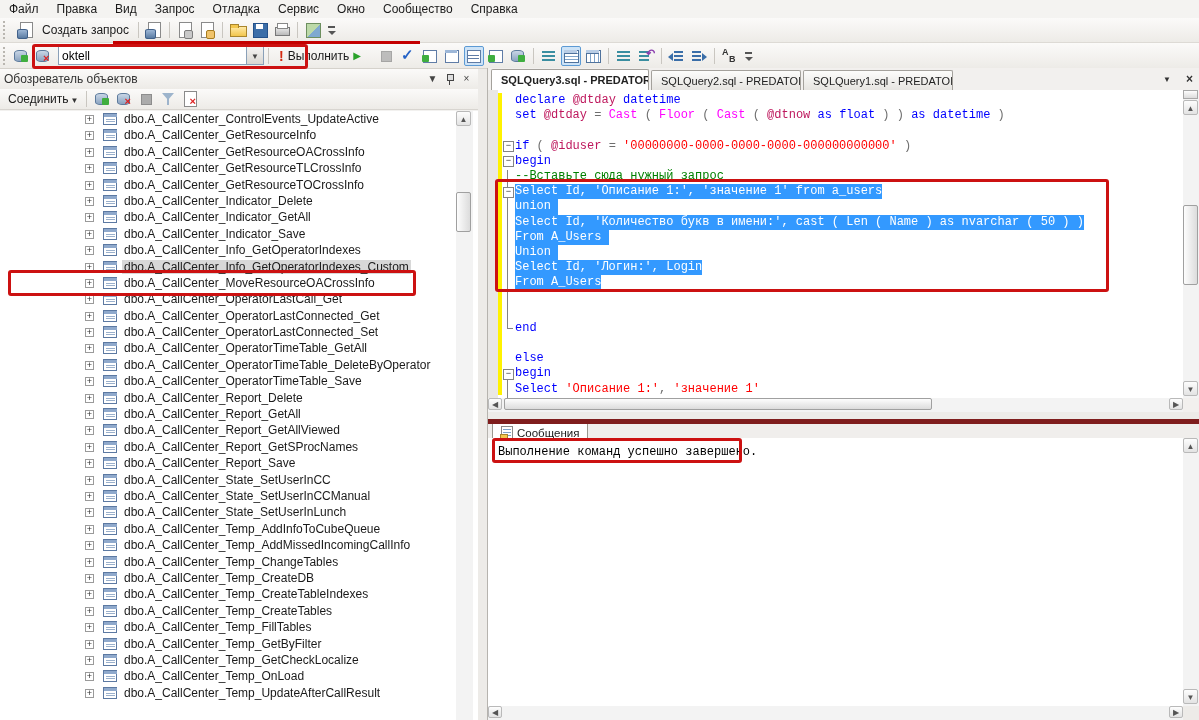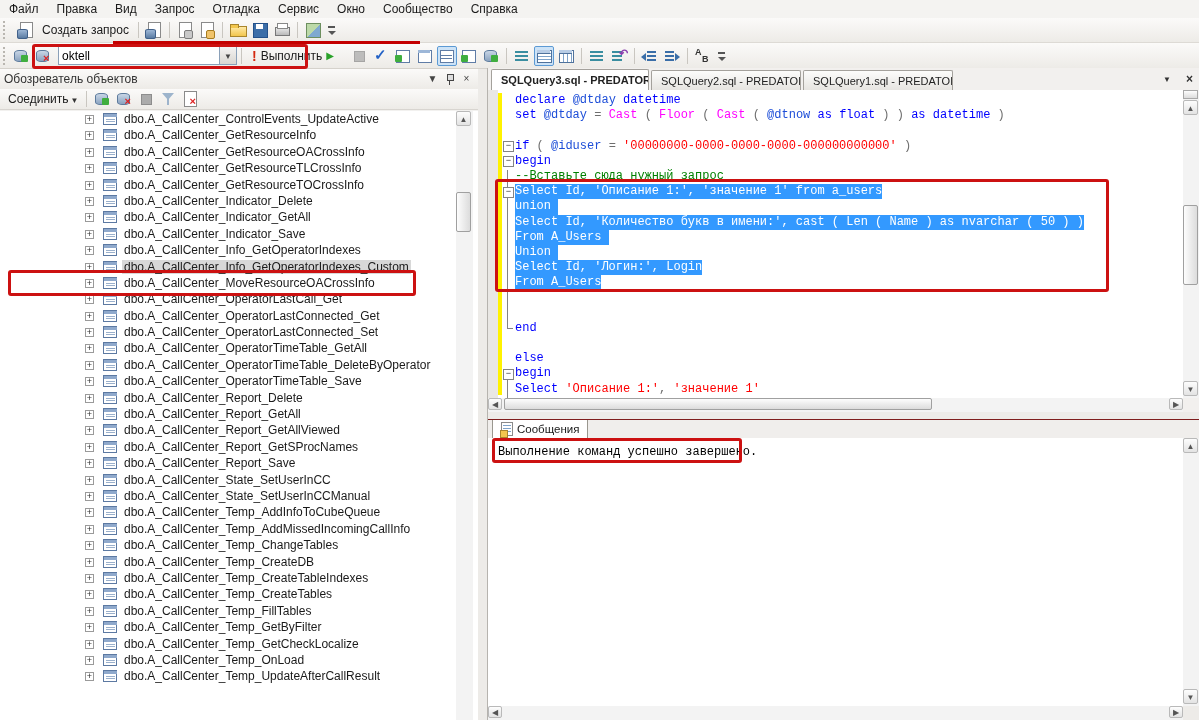--- a/index.html
+++ b/index.html
@@ -61,21 +61,21 @@
   .ic-filter::after { left:8px; top:9px; width:2px; height:6px; background:#9db4cc; }
   .ic-script::before { left:3px; top:1px; width:11px; height:14px; background:#fff; border:1px solid #8a8a8a; }
   .ic-script::after { content:"\00d7"; left:8px; top:5px; color:#d22; font-weight:bold; font-size:11px; }
 
   
   .anno { position:absolute; border:3px solid #cc1111; border-radius:3px; pointer-events:none; z-index:50; }
   .anno-line { position:absolute; background:#c40000; z-index:50; }
 
   
   #db-combo { position:relative; display:flex; align-items:center; margin-left:4px; }
-  #db-combo input { width:162px; height:19px; border:1px solid #8aa0b8; font-family:"Liberation Sans",sans-serif; font-size:12px; padding:0 3px; }
+  #db-combo input { width:189px; height:19px; border:1px solid #8aa0b8; font-family:"Liberation Sans",sans-serif; font-size:12px; padding:0 3px; }
   .combo-btn { width:17px; height:19px; background:linear-gradient(#f4f3f2,#d9d6d1); border:1px solid #8aa0b8; border-left:none; text-align:center; font-size:8px; line-height:19px; color:#444; }
   #execute-btn { display:flex; align-items:center; gap:4px; padding:1px 6px; }
   .excl { color:#d42a10; font-weight:bold; font-size:14px; }
   .play { color:#2aa22a; font-size:10px; }
 
   
   #obj-explorer { position:absolute; left:0; top:69px; width:478px; height:651px; background:#f2f1ef; }
   #oe-title { height:20px; display:flex; align-items:center; padding:0 4px; background:linear-gradient(#fbfaf9,#edebe7); }
   #oe-title .t { flex:1; color:#333; }
   .winbtn { width:15px; height:14px; margin-left:2px; text-align:center; line-height:13px; font-size:10px; color:#444; }
@@ -116,33 +116,33 @@
   #code-area { position:absolute; left:0; top:22px; width:695px; height:308px; background:#fff; overflow:hidden; }
   #ind-margin { position:absolute; left:0; top:0; width:10px; height:308px; background:#e9e7e4; }
   #chg-bar { position:absolute; left:10px; top:3px; width:4px; height:302px; background:#fff200; }
   #code-lines { position:absolute; left:14px; top:3px; right:0; font-family:"Liberation Mono","DejaVu Sans Mono",monospace; font-size:12px; }
   .cline { height:15.2px; display:flex; white-space:pre; }
   .oc { flex:0 0 13px; position:relative; }
   .cline.fold .oc::before { content:"\2212"; position:absolute; left:1px; top:2.5px; width:9px; height:9px; background:#fff; border:1px solid #848484; font-size:9px; line-height:8px; text-align:center; color:#333; z-index:2; }
   .cline.tick .oc::after { content:""; position:absolute; left:5px; top:-8px; width:5px; height:15px; border-left:1px solid #848484; border-bottom:1px solid #848484; }
   #outline-line1 { position:absolute; left:19px; top:80px; width:1px; height:156px; background:#848484; }
   #outline-line2 { position:absolute; left:19px; top:290px; width:1px; height:18px; background:#848484; }
-  .tok-k { color:#0000ff; } .tok-f { color:#ff00ff; } .tok-v { color:#1d4ed8; }
+  .tok-k { color:#0000ff; } .tok-f { color:#ff00ff; } .tok-v { color:#be185d; }
   .tok-s { color:#ff0000; } .tok-o { color:#6e6e6e; } .tok-p { color:#000; }
   .tok-c { color:#008000; text-decoration:underline; }
   .tok-w { background:#3399ff; color:#fff; }
 
   
   #ed-vsb { left:695px; top:22px; width:17px; height:308px; }
   #ed-split { position:absolute; left:0; top:0; width:15px; height:9px; background:linear-gradient(#fdfdfd,#dcdcdc); border:1px solid #a8a8a8; }
   #ed-hsb { left:0; top:330px; width:695px; height:14px; }
 
   
   #msg-region { position:absolute; left:487px; top:412px; width:712px; height:308px; background:#edebe8; border-left:1px solid #b6b3ae; }
-  #msg-tabs { position:absolute; left:0; top:7px; width:712px; height:19px; border-top:1px solid #7f1d1d; background:#f0eeec; }
+  #msg-tabs { position:absolute; left:0; top:7px; width:712px; height:19px; border-top:5px solid #7f1d1d; background:#f0eeec; }
   #msg-tab { position:absolute; left:4px; top:0; height:19px; display:flex; align-items:center; gap:4px; padding:0 8px; background:#fff; border:1px solid #9a978f; border-top:none; font-size:11.5px; }
   .msg-ic { position:relative; width:12px; height:14px; background:#fff; border:1px solid #8a8a8a; }
   .msg-ic::before { content:""; position:absolute; left:1px; top:2px; width:8px; height:1px; background:#7fa3c9; box-shadow:0 3px 0 #7fa3c9, 0 6px 0 #7fa3c9; }
   .msg-ic::after { content:""; position:absolute; left:-2px; top:7px; width:6px; height:6px; background:#f3c64d; border:1px solid #a9852c; }
   #msg-body { position:absolute; left:0; top:26px; width:695px; height:268px; background:#fff; overflow:hidden; }
   #msg-text { position:absolute; left:10px; top:7px; font-family:"Liberation Mono","DejaVu Sans Mono",monospace; font-size:12px; color:#000; }
   #msg-vsb { left:695px; top:26px; width:17px; height:268px; }
   #msg-hsb { left:0; top:294px; width:695px; height:14px; }
 </style>
 </head>
@@ -354,20 +354,25 @@
       </div>
       <div class="trow">
         <span class="exp"></span>
         <span class="picon"></span>
         <span class="tlabel">dbo.A_CallCenter_State_SetUserInCC</span>
       </div>
       <div class="trow">
         <span class="exp"></span>
         <span class="picon"></span>
         <span class="tlabel">dbo.A_CallCenter_State_SetUserInCCManual</span>
+      </div>
+      <div class="trow">
+        <span class="exp"></span>
+        <span class="picon"></span>
+        <span class="tlabel">dbo.A_CallCenter_State_SetUserInLunch</span>
       </div>
       <div class="trow">
         <span class="exp"></span>
         <span class="picon"></span>
         <span class="tlabel">dbo.A_CallCenter_Temp_AddInfoToCubeQueue</span>
       </div>
       <div class="trow">
         <span class="exp"></span>
         <span class="picon"></span>
         <span class="tlabel">dbo.A_CallCenter_Temp_AddMissedIncomingCallInfo</span>

